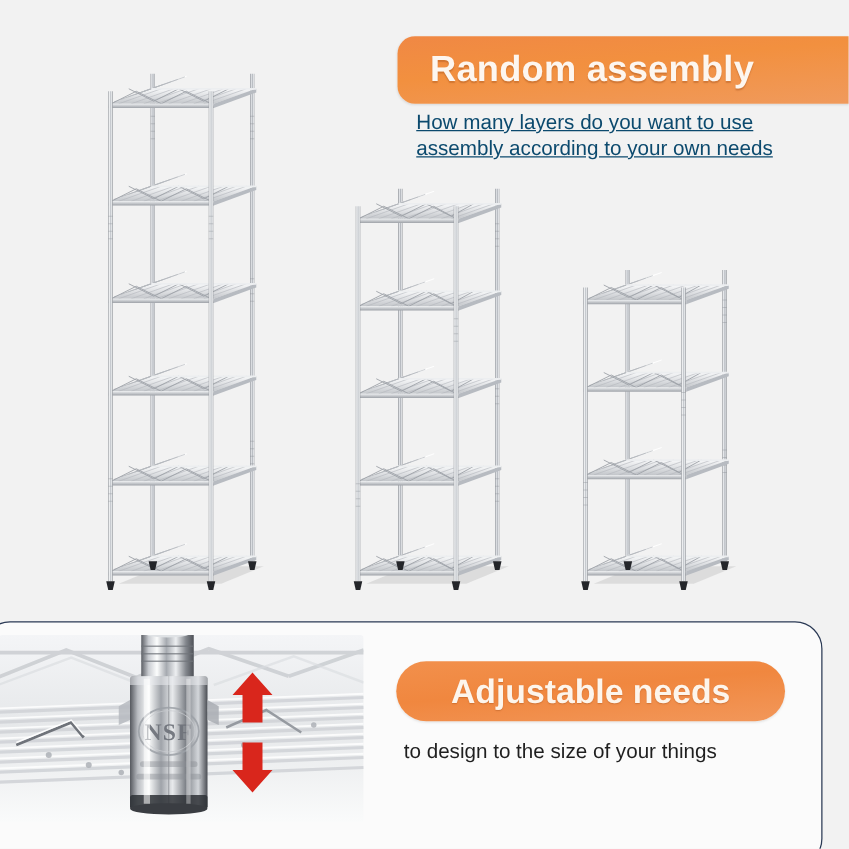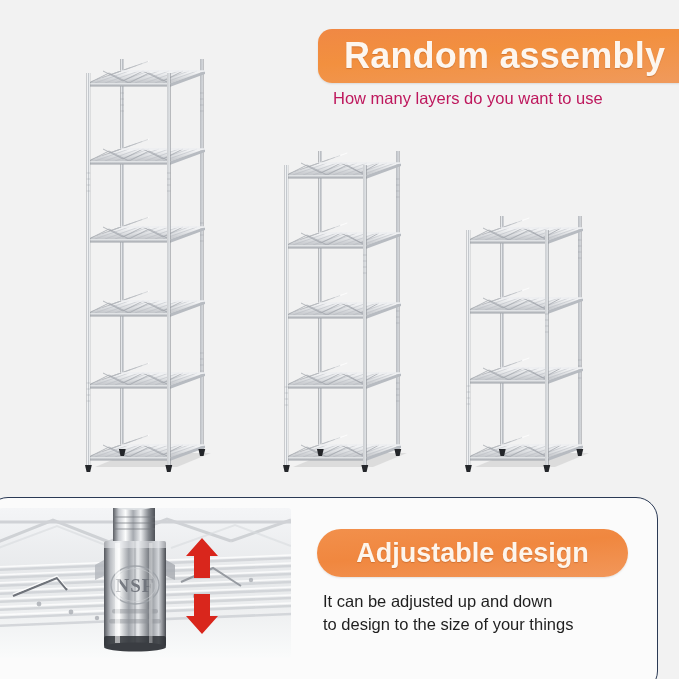--- a/index.html
+++ b/index.html
@@ -25,27 +25,27 @@
 
   
   #banner-random{
     position:absolute; left:318px; top:29px; width:361px; height:54px;
     background:linear-gradient(175deg,#f08844 0%,#f2903f 42%,#f09a5c 100%);
     border-radius:14px 0 0 14px;
     box-shadow:0 1px 2px rgba(0,0,0,.10);
     display:flex; align-items:center;
   }
   #banner-random .btxt{
-    color:#fdf6ef; font-size:36px; font-weight:bold; letter-spacing:.2px;
+    color:#fdf6ef; font-size:29px; font-weight:bold; letter-spacing:.2px;
     padding-left:26px; text-shadow:0 1px 1px rgba(150,70,20,.35);
     white-space:nowrap;
   }
   #random-sub{
     position:absolute; left:333px; top:88px; width:346px;
-    font-size:16.5px; line-height:21px; color:#be185d; white-space:nowrap;
+    font-size:16.5px; line-height:21px; color:#0c4a6e; white-space:nowrap;text-decoration:underline;
   }
   #random-sub div{ margin:0; }
 
   
   #bottom-panel{
     position:absolute; left:-14px; top:497px; width:672px; height:196px;
     background:#fbfbfb;
     border:1.6px solid #2b3a55;
     border-radius:22px;
   }
@@ -369,20 +369,21 @@
       </svg>
     </div>
   </div>
 
   <div id="banner-random">
     <span class="btxt">Random assembly</span>
   </div>
 
   <div id="random-sub">
     <div>How many layers do you want to use</div>
+    <div>assembly according to your own needs</div>
   </div>
 </div>
 
 <div id="bottom-panel">
 
   <div id="bottom-photo">
     <svg width="292" height="150" viewBox="0 0 292 150" aria-hidden="true">
       <defs>
         <linearGradient id="photoBg" x1="0" y1="0" x2="0" y2="1">
           <stop offset="0%" stop-color="#f4f5f7"></stop>
@@ -503,20 +504,19 @@
           <polygon points="203,30 219,48 211,48 211,70 195,70 195,48 187,48" fill="#d9261c"></polygon>
         </g>
         <g>
           <polygon points="203,126 219,108 211,108 211,86 195,86 195,108 187,108" fill="#d9261c"></polygon>
         </g>
       </g>
     </svg>
   </div>
 
   <div id="banner-adjustable">
-    <span class="btxt">Adjustable design</span>
+    <span class="btxt">Adjustable needs</span>
   </div>
 
   <div id="adjust-sub">
-    <div>It can be adjusted up and down</div>
     <div>to design to the size of your things</div>
   </div>
 </div>
 
 </body></html>

